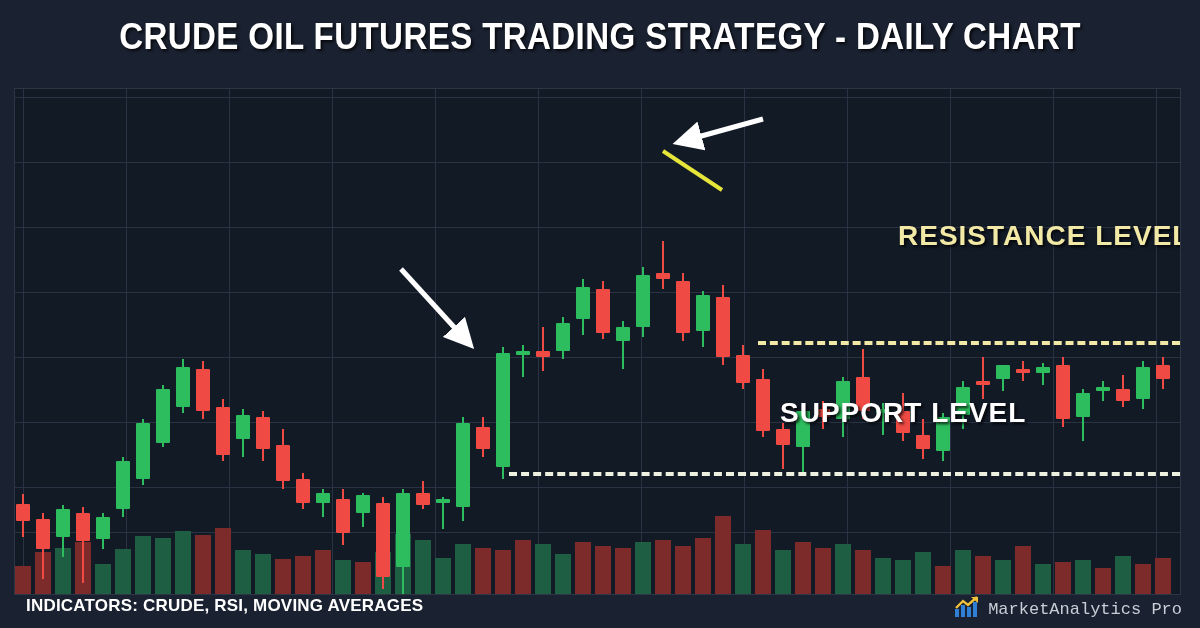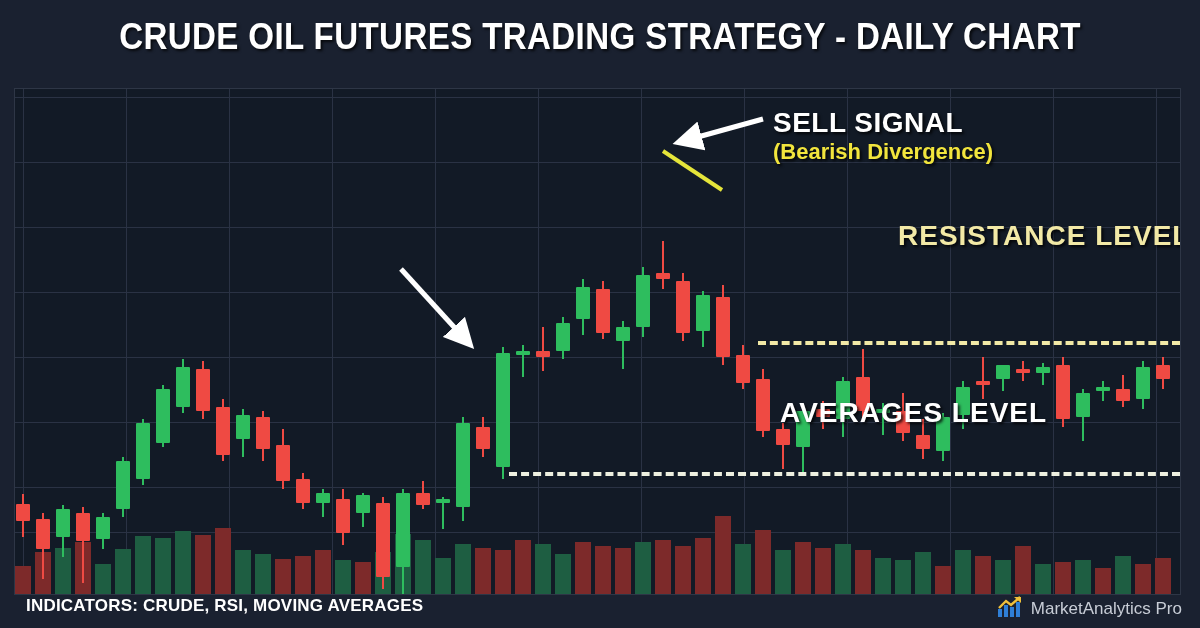--- a/index.html
+++ b/index.html
@@ -56,21 +56,21 @@
   }
   #footer-left{
     position:absolute;left:26px;top:596px;
     color:#ffffff;font-size:17px;font-weight:bold;letter-spacing:.2px;
     font-family:"Liberation Sans Narrow","Liberation Sans",sans-serif;
     white-space:nowrap;
   }
   #brand{
     position:absolute;right:18px;top:596px;display:flex;align-items:center;gap:8px;
   }
-  #brand-text{color:#c8cdd6;font-size:17px;white-space:nowrap;}
+  #brand-text{color:#c8cdd6;font-size:17px;white-space:nowrap;font-family:Liberation Mono, monospace;}
   svg.overlay{position:absolute;left:0;top:0;width:1167px;height:507px;pointer-events:none;}
 </style>
 </head>
 <body>
 
 <div id="page-title">CRUDE OIL FUTURES TRADING STRATEGY - DAILY CHART</div>
 
 <div id="chart-panel">
   <div id="grid-layer">
       <div class="vgrid" style="left: 8px;"></div>
@@ -401,27 +401,23 @@
     <g id="buy-arrow-g">
       <line id="buy-arrow" stroke="#ffffff" stroke-width="5" marker-end="url(#arrowhead-white)" x1="386" y1="180" x2="449" y2="249"></line>
     </g>
     <g id="sell-arrow-g">
       <line id="sell-arrow" stroke="#ffffff" stroke-width="5" marker-end="url(#arrowhead-white)" x1="748" y1="30" x2="672" y2="51"></line>
     </g>
     <line id="divergence-trendline" stroke-width="4" x1="648" y1="62" x2="707" y2="101" stroke="#e5e53a"></line>
   </svg>
 
 
-  <div class="annot" id="sell-annot" style="left: 758px; top: 18px;">
-    <div class="t1">SELL SIGNAL</div>
-    <div class="t2">(Bearish Divergence)</div>
-  </div>
 
   <div id="resistance-label" style="left: 883px; top: 131px; color: rgb(242, 233, 166);">RESISTANCE LEVEL</div>
-  <div id="support-label" style="left: 765px; top: 308px; color: rgb(255, 255, 255);">AVERAGES LEVEL</div>
+  <div id="support-label" style="left: 765px; top: 308px; color: rgb(255, 255, 255);">SUPPORT LEVEL</div>
 </div>
 
 <div id="footer-left">INDICATORS: CRUDE, RSI, MOVING AVERAGES</div>
 
 <div id="brand">
   <span>
     <svg width="26" height="22" viewBox="0 0 26 22">
       <rect x="1" y="13" width="4" height="8" fill="#2f7fd6"></rect>
       <rect x="7" y="9" width="4" height="12" fill="#2f7fd6"></rect>
       <rect x="13" y="11" width="4" height="10" fill="#2f7fd6"></rect>

